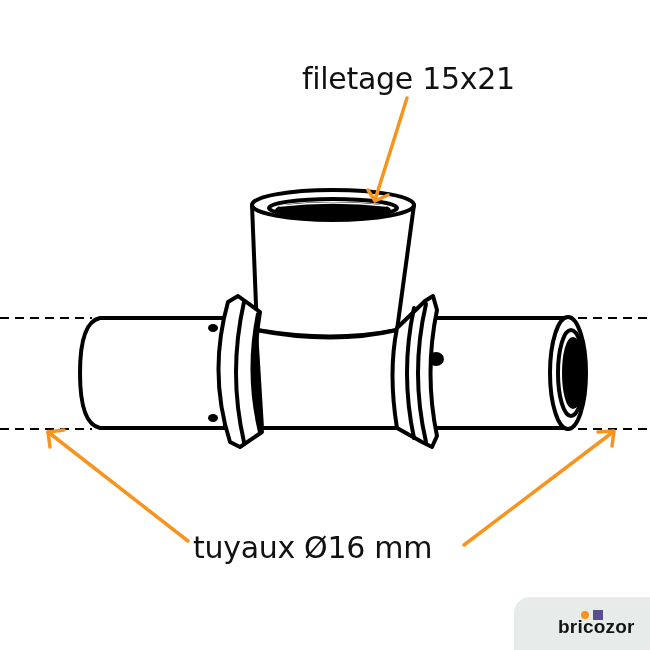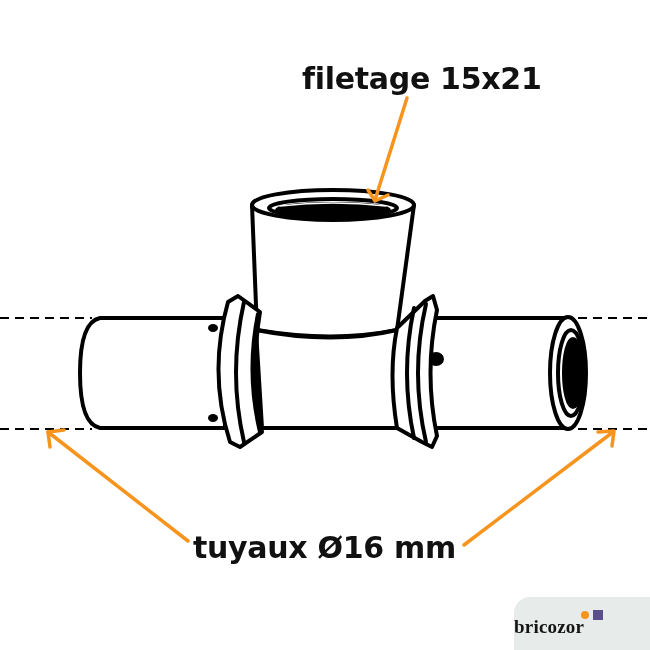--- a/index.html
+++ b/index.html
@@ -1,40 +1,40 @@
 <!DOCTYPE html>
 <html><head>
   <meta charset="utf-8">
   <style>
     html, body { margin: 0; padding: 0; background: #ffffff; }
     body { width: 650px; height: 650px; position: relative; overflow: hidden; font-family: "DejaVu Sans", sans-serif; }
     .label {
       position: absolute;
       font-family: "DejaVu Sans", sans-serif;
-      font-weight: bold;
+      font-weight: normal;
       font-size: 30px;
       color: #111111;
       white-space: nowrap;
       line-height: 1;
       letter-spacing: -0.3px;
     }
     .label-thread { left: 302px; top: 64px; }
     .label-pipes { left: 193px; top: 533px; text-align: center; }
     svg.diagram { position: absolute; left: 0; top: 0; }
     .logo-box {
       position: absolute;
       left: 514px; top: 597px;
       width: 140px; height: 60px;
       background: #e7ecea;
       border-top-left-radius: 16px;
     }
     .logo-text {
       position: absolute;
-      left: 514px; top: 617px;
-      font-family: Liberation Serif, serif;
+      left: 558px; top: 617px;
+      font-family: Liberation Sans, sans-serif;
       font-weight: bold;
       font-size: 19px;
       color: #141414;
       letter-spacing: 0.2px;
       line-height: 1;
     }
     .logo-dot {
       position: absolute;
       left: 581px; top: 611px;
       width: 8px; height: 8px;

